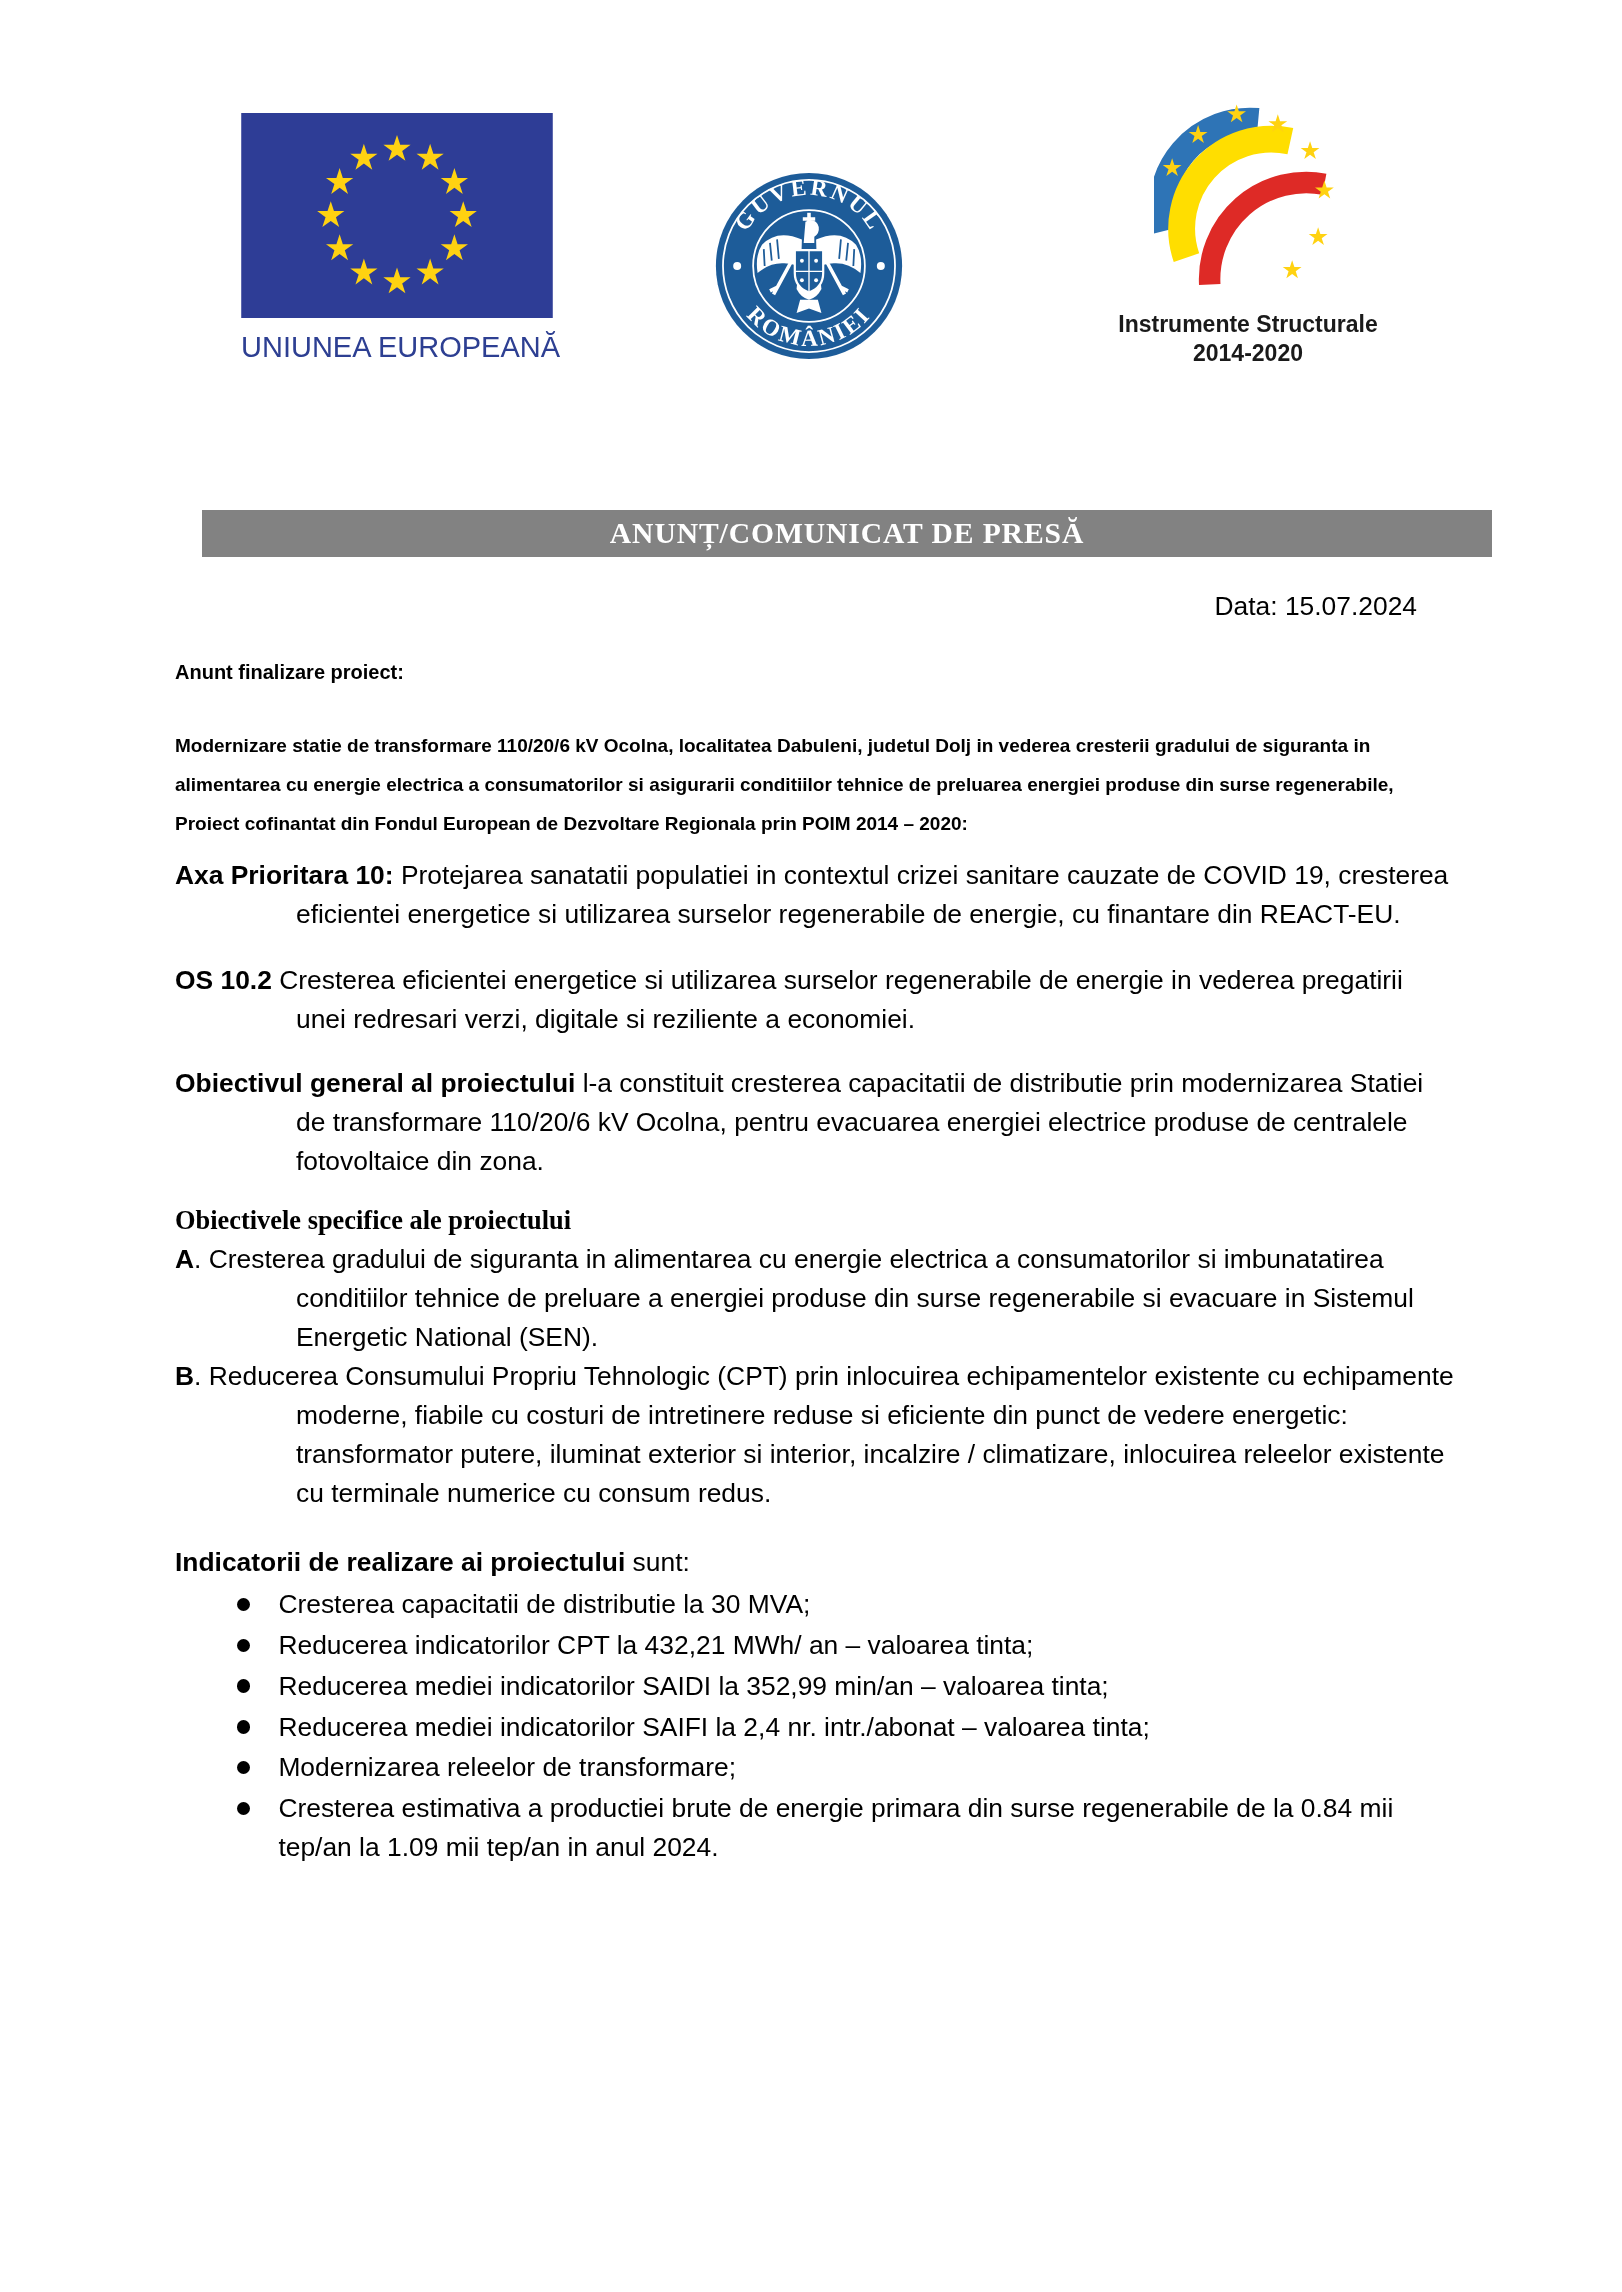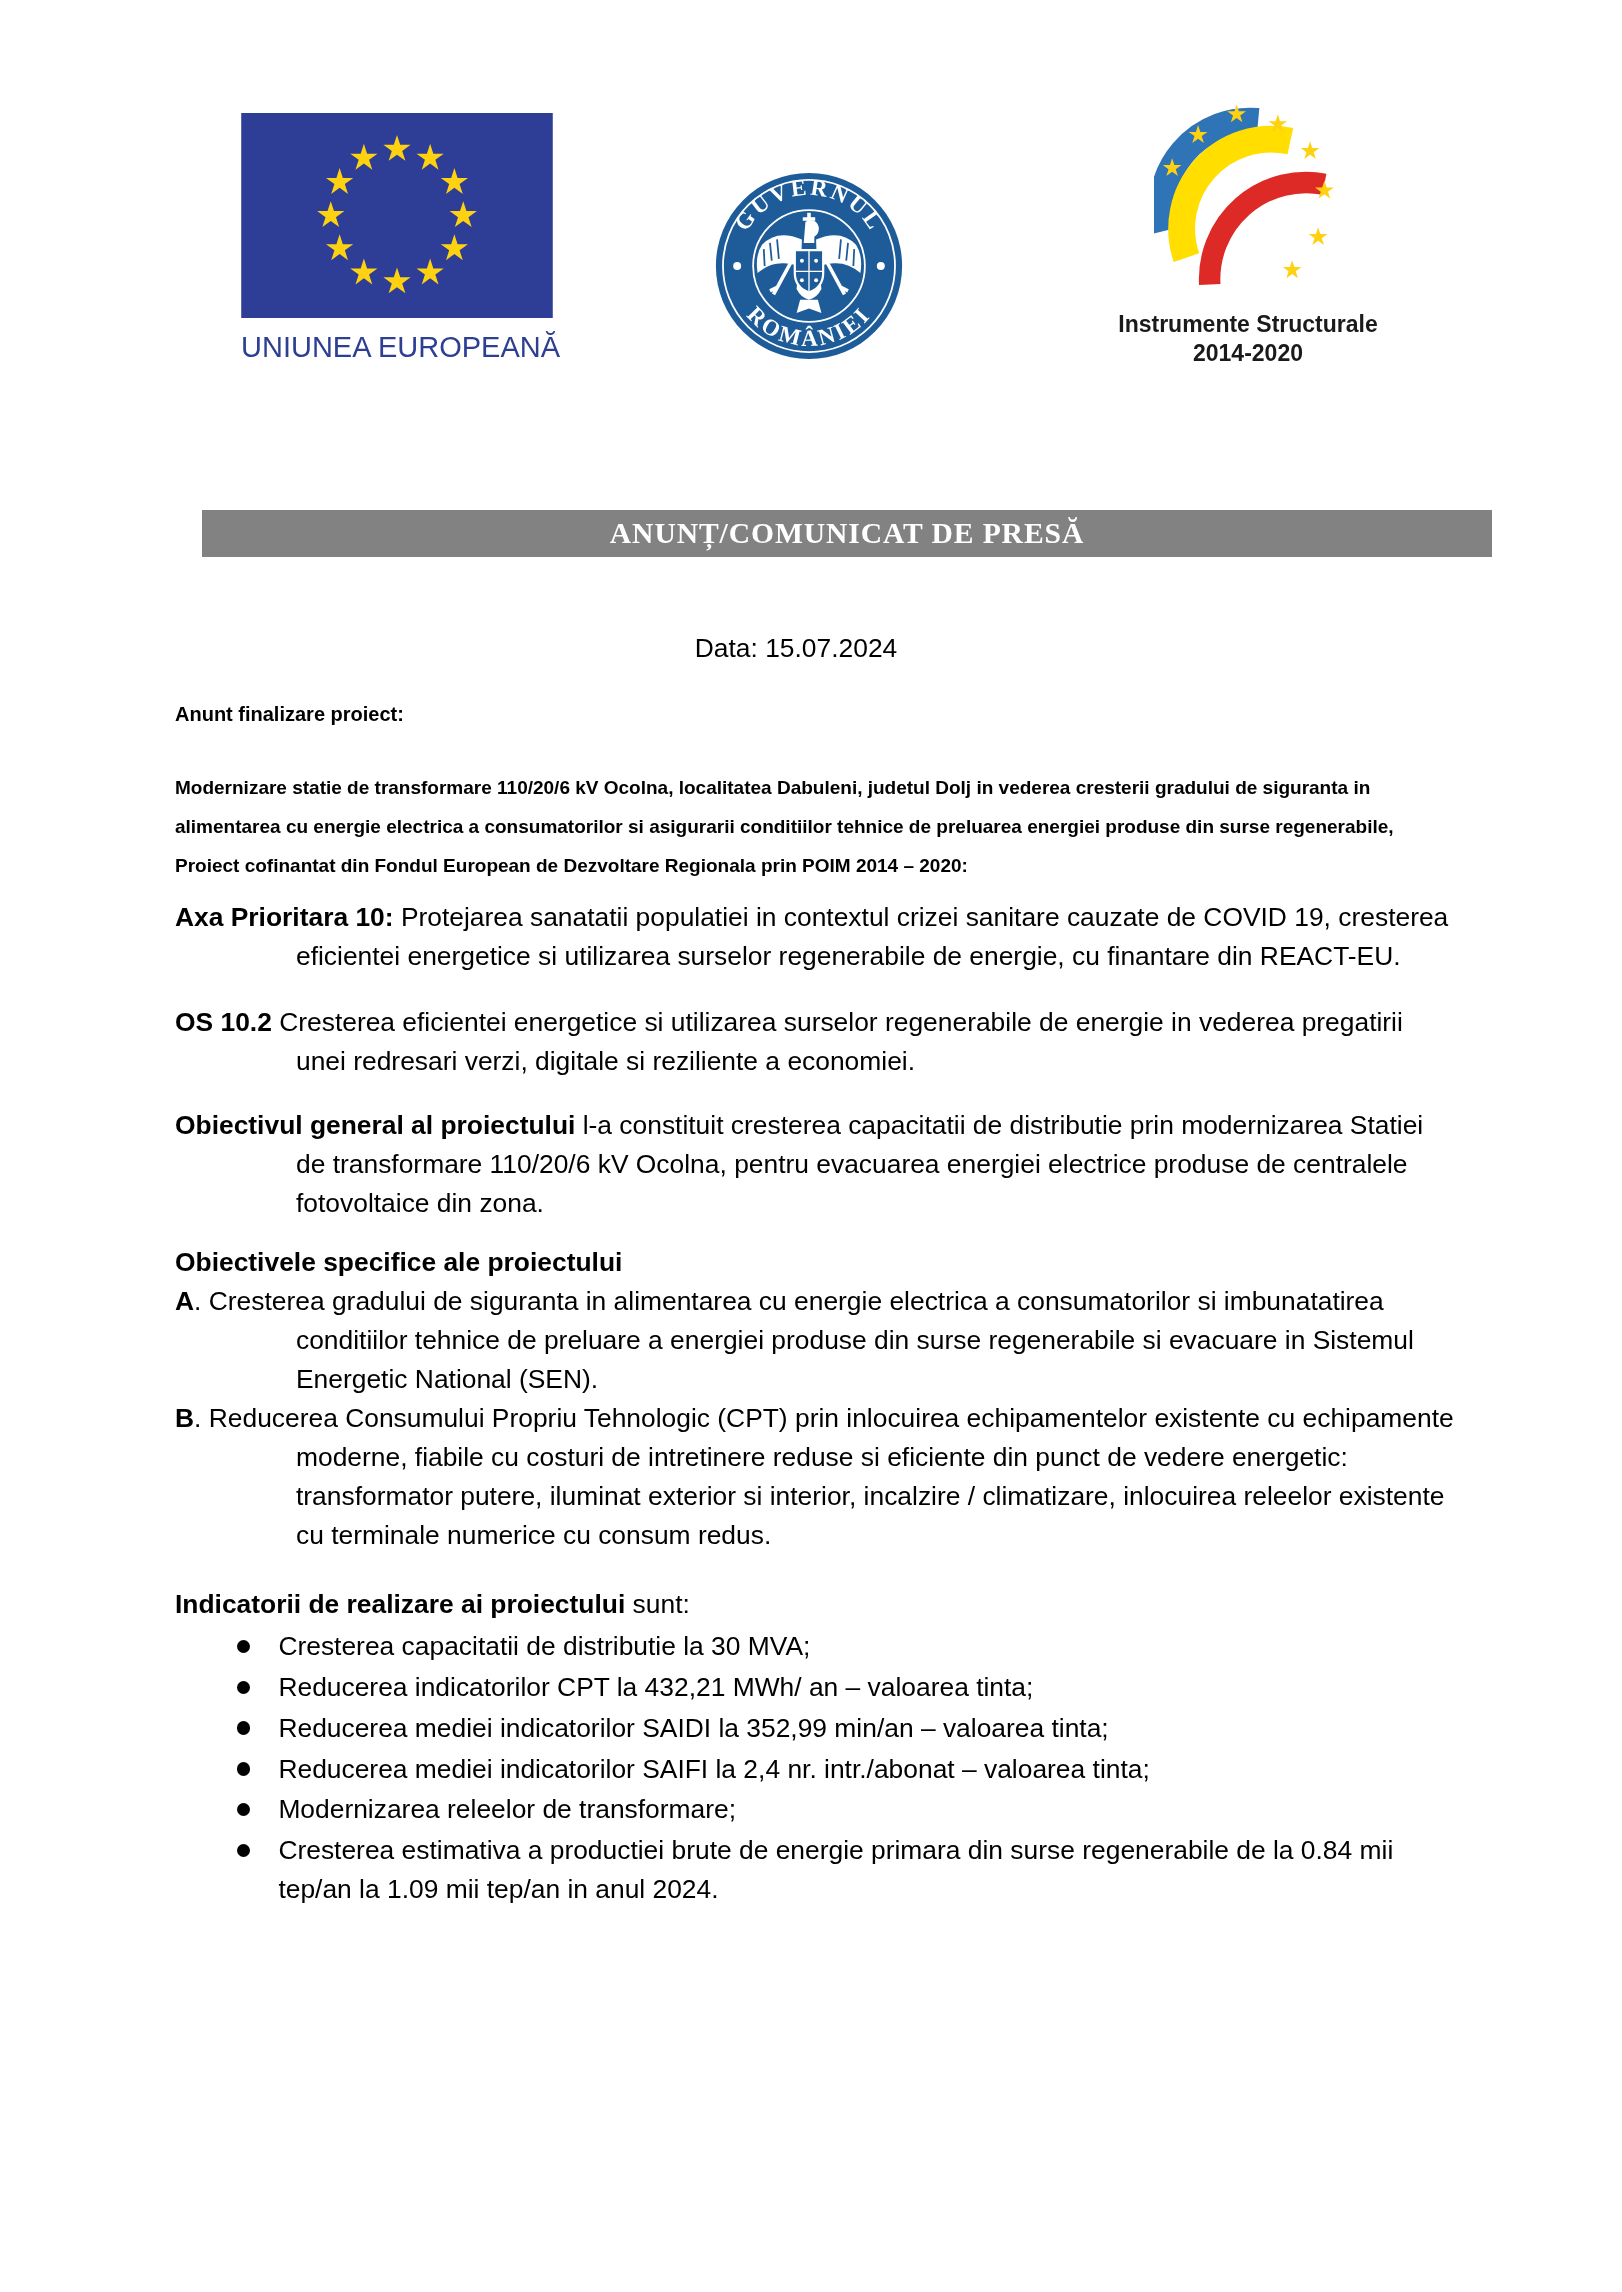--- a/index.html
+++ b/index.html
@@ -33,29 +33,29 @@
   .banner span {
     font-family:"Liberation Serif", serif; font-weight:bold; color:#ffffff;
     font-size:29.6px; line-height:47px; letter-spacing:0.9px;
   }
 
   
   .content {
     position:absolute; left:175px; top:587px; width:1282px;
     font-size:26.4px; line-height:39px;
   }
-  .dateline { text-align:center; padding-right:40px;margin-top:42px; }
+  .dateline { text-align:right; padding-right:40px; }
   .intro-heading { font-weight:bold; font-size:20px; margin-top:27px; }
   .project-title { font-weight:bold; font-size:19px; margin-top:34px; }
   .hang { padding-left:121px; text-indent:-121px; }
   .lead { font-weight:bold; }
   .sec-axa { margin-top:13.4px; }
   .sec-os  { margin-top:27px; }
   .sec-obg { margin-top:25px; }
-  .obj-heading { font-weight:bold; margin-top:19.7px; }
+  .obj-heading { font-weight:bold; margin-top:19.7px;font-family:Liberation Serif, serif; }
   .obj-item { margin-top:0; }
   .sec-ind { margin-top:29.6px; }
   .bullets { margin-top:3.6px; }
   .bullet { display:flex; margin-bottom:1.8px; }
   .dot {
     flex:none; width:13.4px; height:13.4px; border-radius:50%;
     background:#000; margin:12.5px 28px 0 62px;
   }
   .btxt { flex:1; }
 </style>

